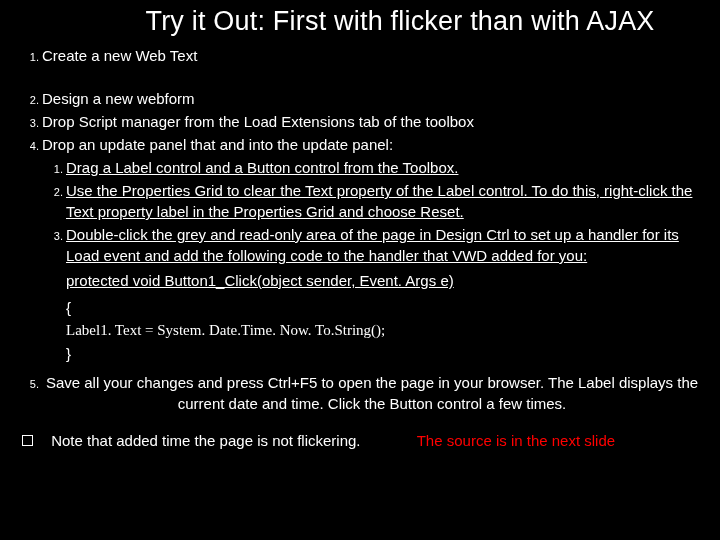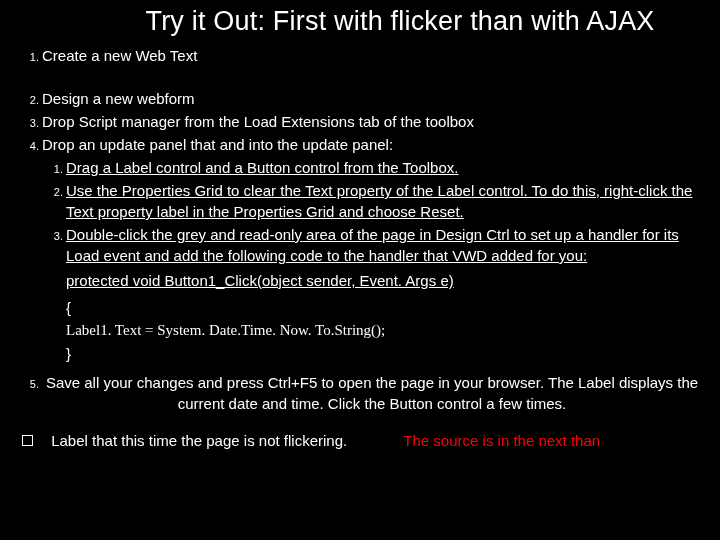--- a/index.html
+++ b/index.html
@@ -126,17 +126,17 @@
     </li>
 
     <li style="margin-top:8px;text-align:center;">
       <span>Save all your changes and press Ctrl+F5 to open the page in your browser. The Label displays the current date and time. Click the Button control a few times.</span>
     </li>
 
   </ol>
 
   <div class="note-row">
     <span class="note-cb"></span>
-    <span>Label that this time the page is not flickering.</span>
-    <span class="red">The source is in the next than</span>
+    <span>Note that added time the page is not flickering.</span>
+    <span class="red">The source is in the next slide</span>
   </div>
 
 </div>
 
 </body></html>

